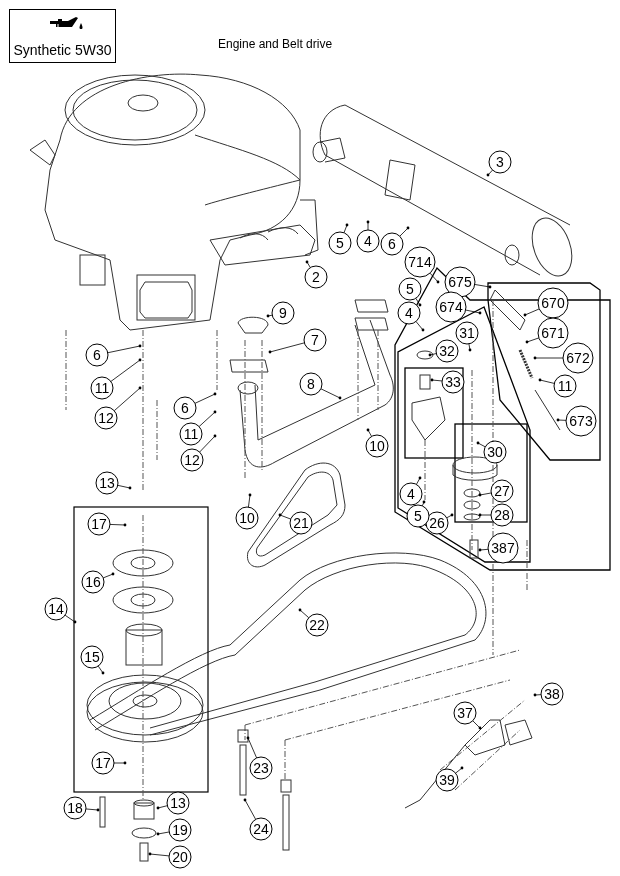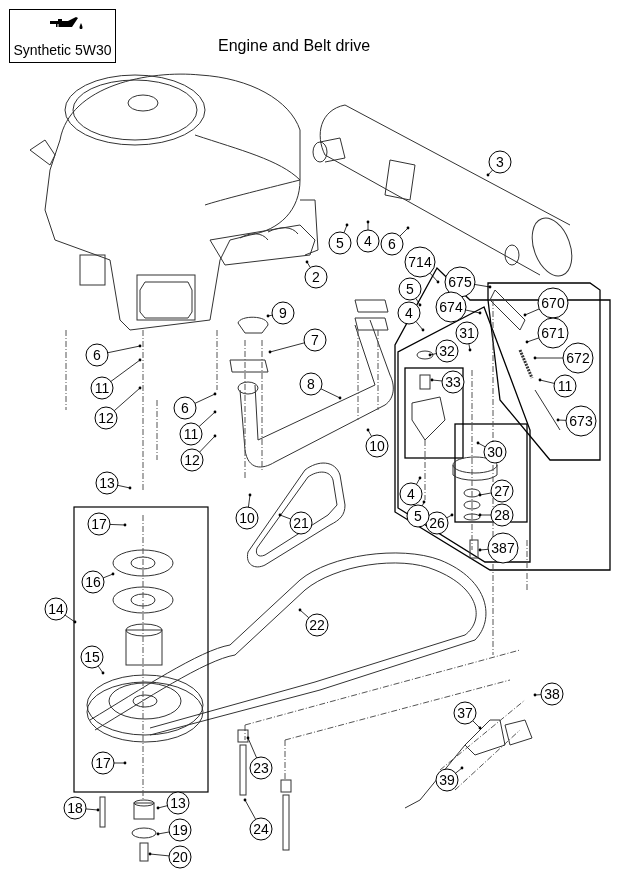--- a/index.html
+++ b/index.html
@@ -1,21 +1,21 @@
 <!DOCTYPE html>
 <html><head>
 <meta charset="utf-8">
 <style>
   html, body { margin:0; padding:0; background:#ffffff; }
   body { width:620px; height:876px; position:relative; overflow:hidden; font-family:"Liberation Sans", sans-serif; }
   #diagram { position:absolute; left:0; top:0; width:620px; height:876px; }
   .oil-box { position:absolute; left:9px; top:9px; width:107px; height:54px; border:1.5px solid #000; box-sizing:border-box; background:#fff; }
   .oil-label { position:absolute; left:0; right:0; bottom:4px; text-align:center; font-size:14px; color:#000; }
   .oil-icon { position:absolute; left:36px; top:5px; width:40px; height:22px; }
-  .title { position:absolute; left:218px; top:37px; font-size:16px; color:#000; }
+  .title { position:absolute; left:218px; top:37px; font-size:12px; color:#000; }
   .callout text { font-family:"Liberation Sans", sans-serif; font-size:14px; fill:#000; }
 </style>
 </head>
 <body>
 
 <svg id="diagram" viewBox="0 0 620 876" xmlns="http://www.w3.org/2000/svg">
   <g fill="none" stroke="#000" stroke-width="1">
 
     <g stroke="#333">
       <path d="M60,140 C70,85 150,70 200,75 C250,78 290,100 300,130 L300,180 C300,210 280,230 250,235 L230,240 L220,260 L210,320 L130,330 L120,320 L110,260 L55,240 L45,210 L50,170 Z"></path>

